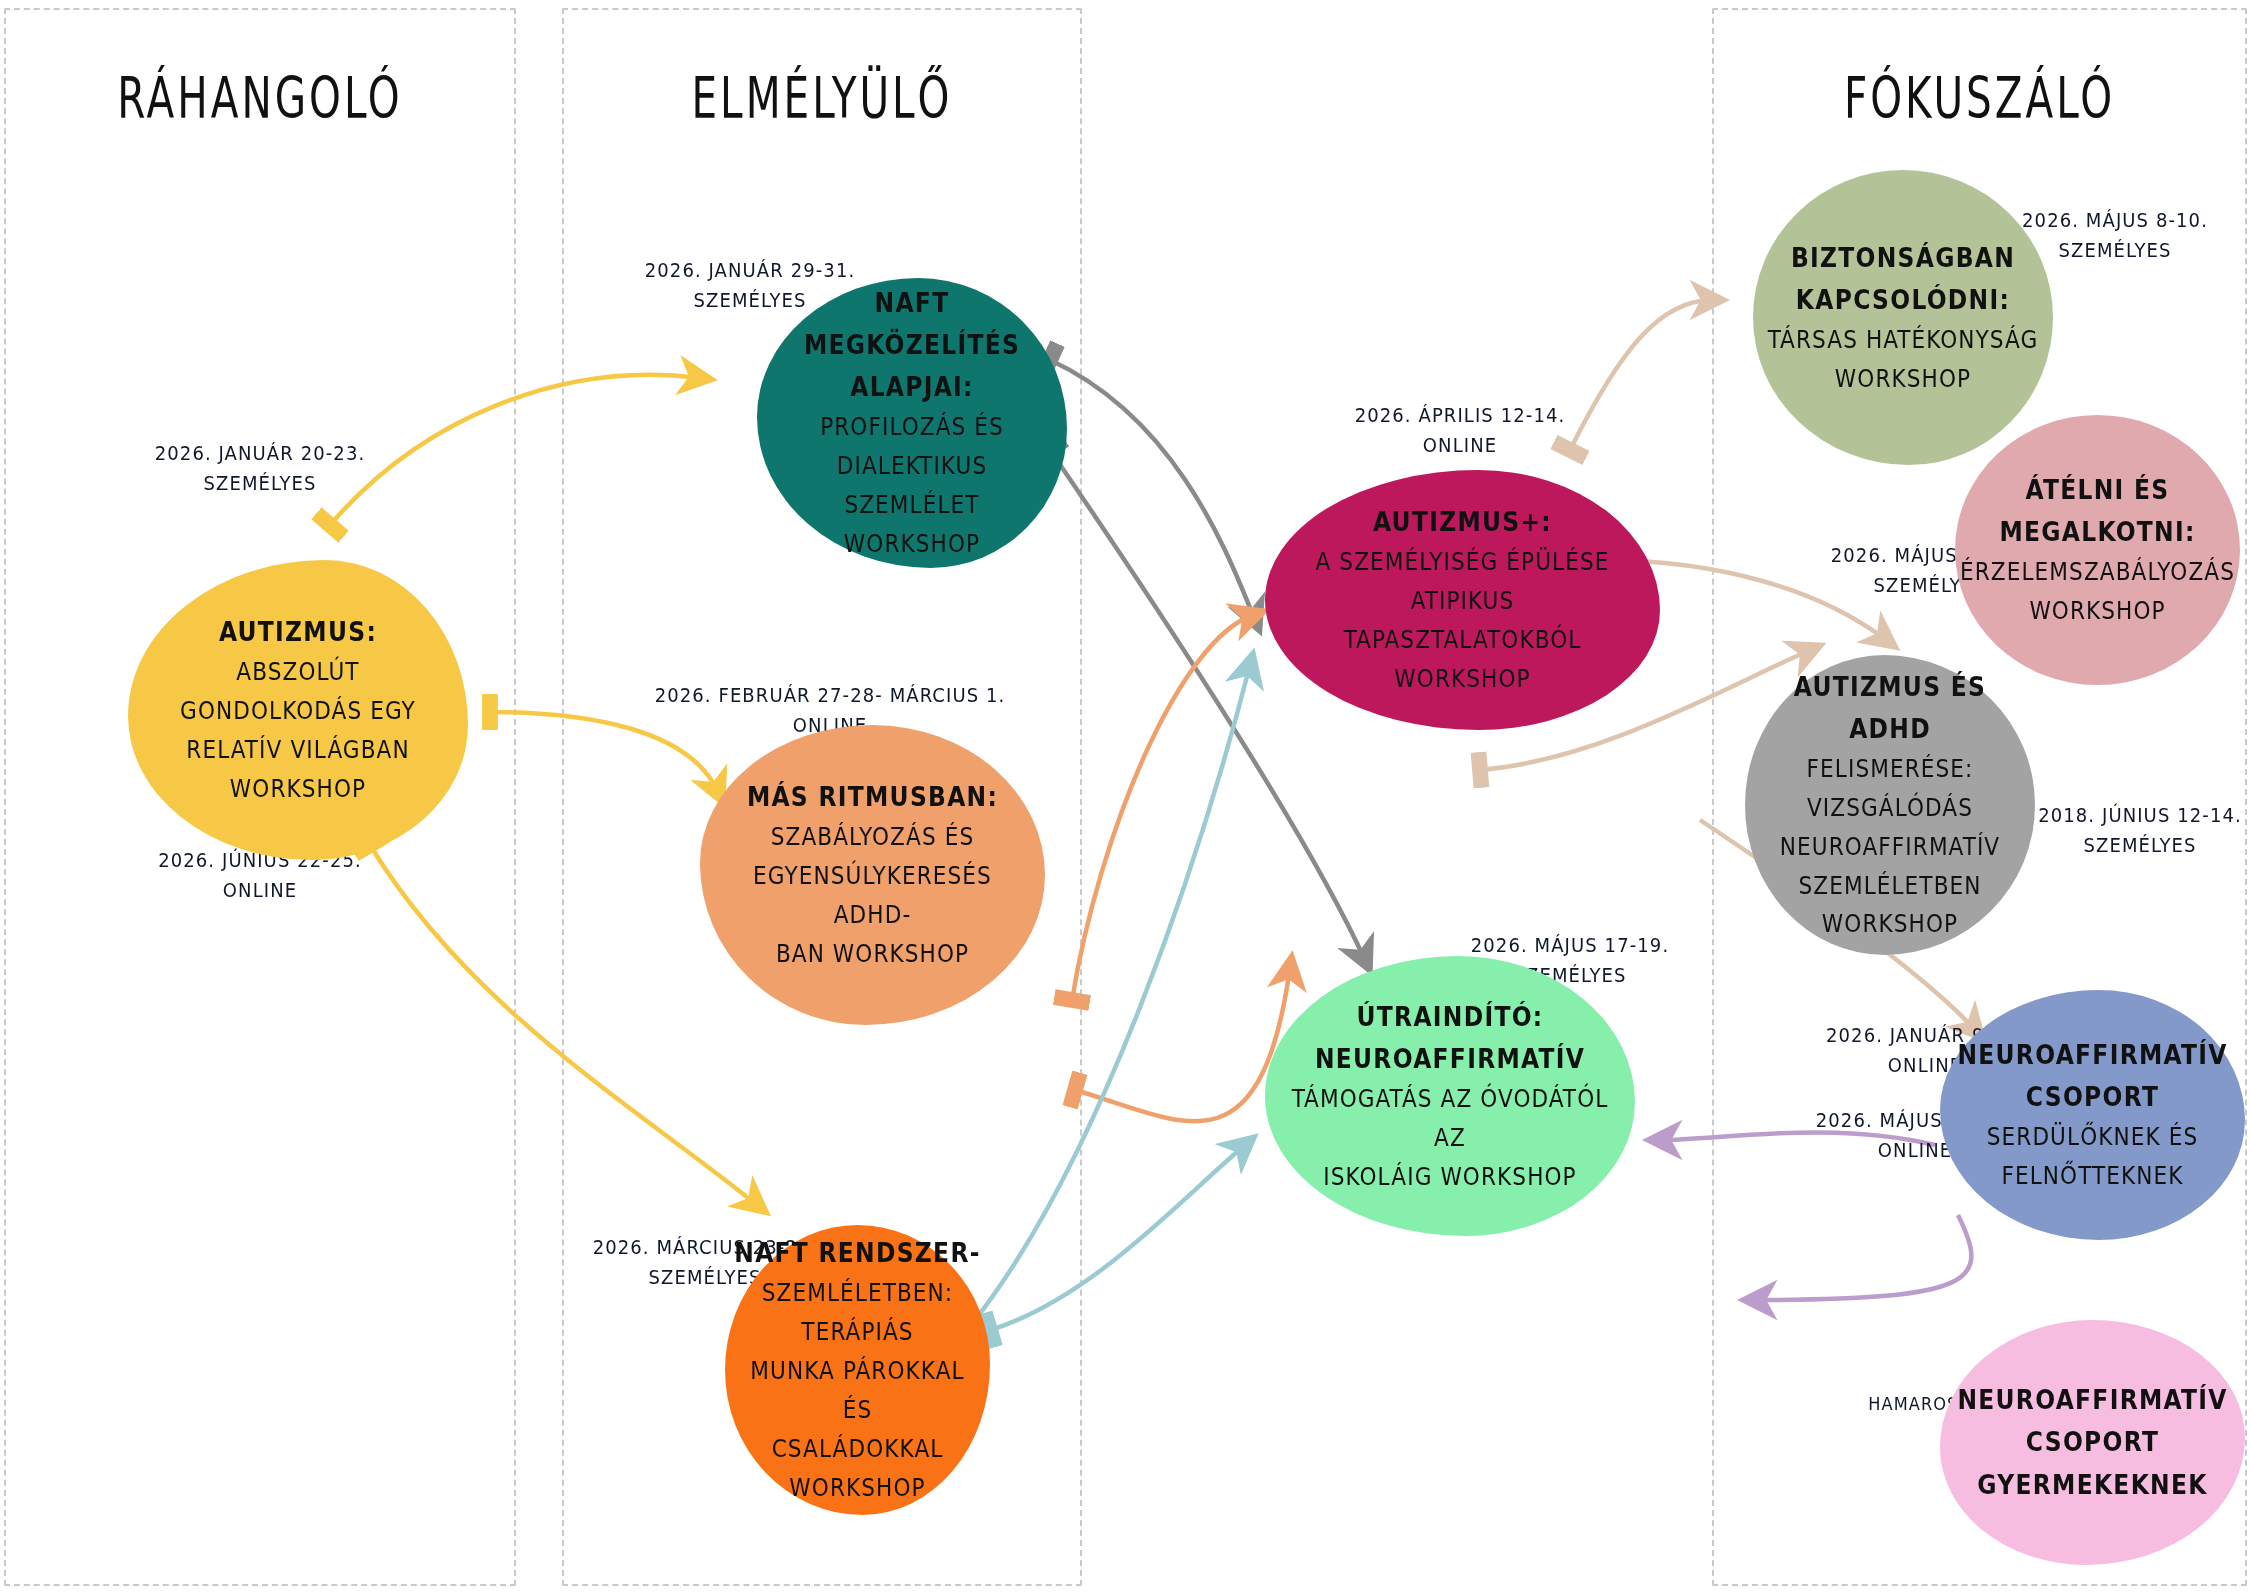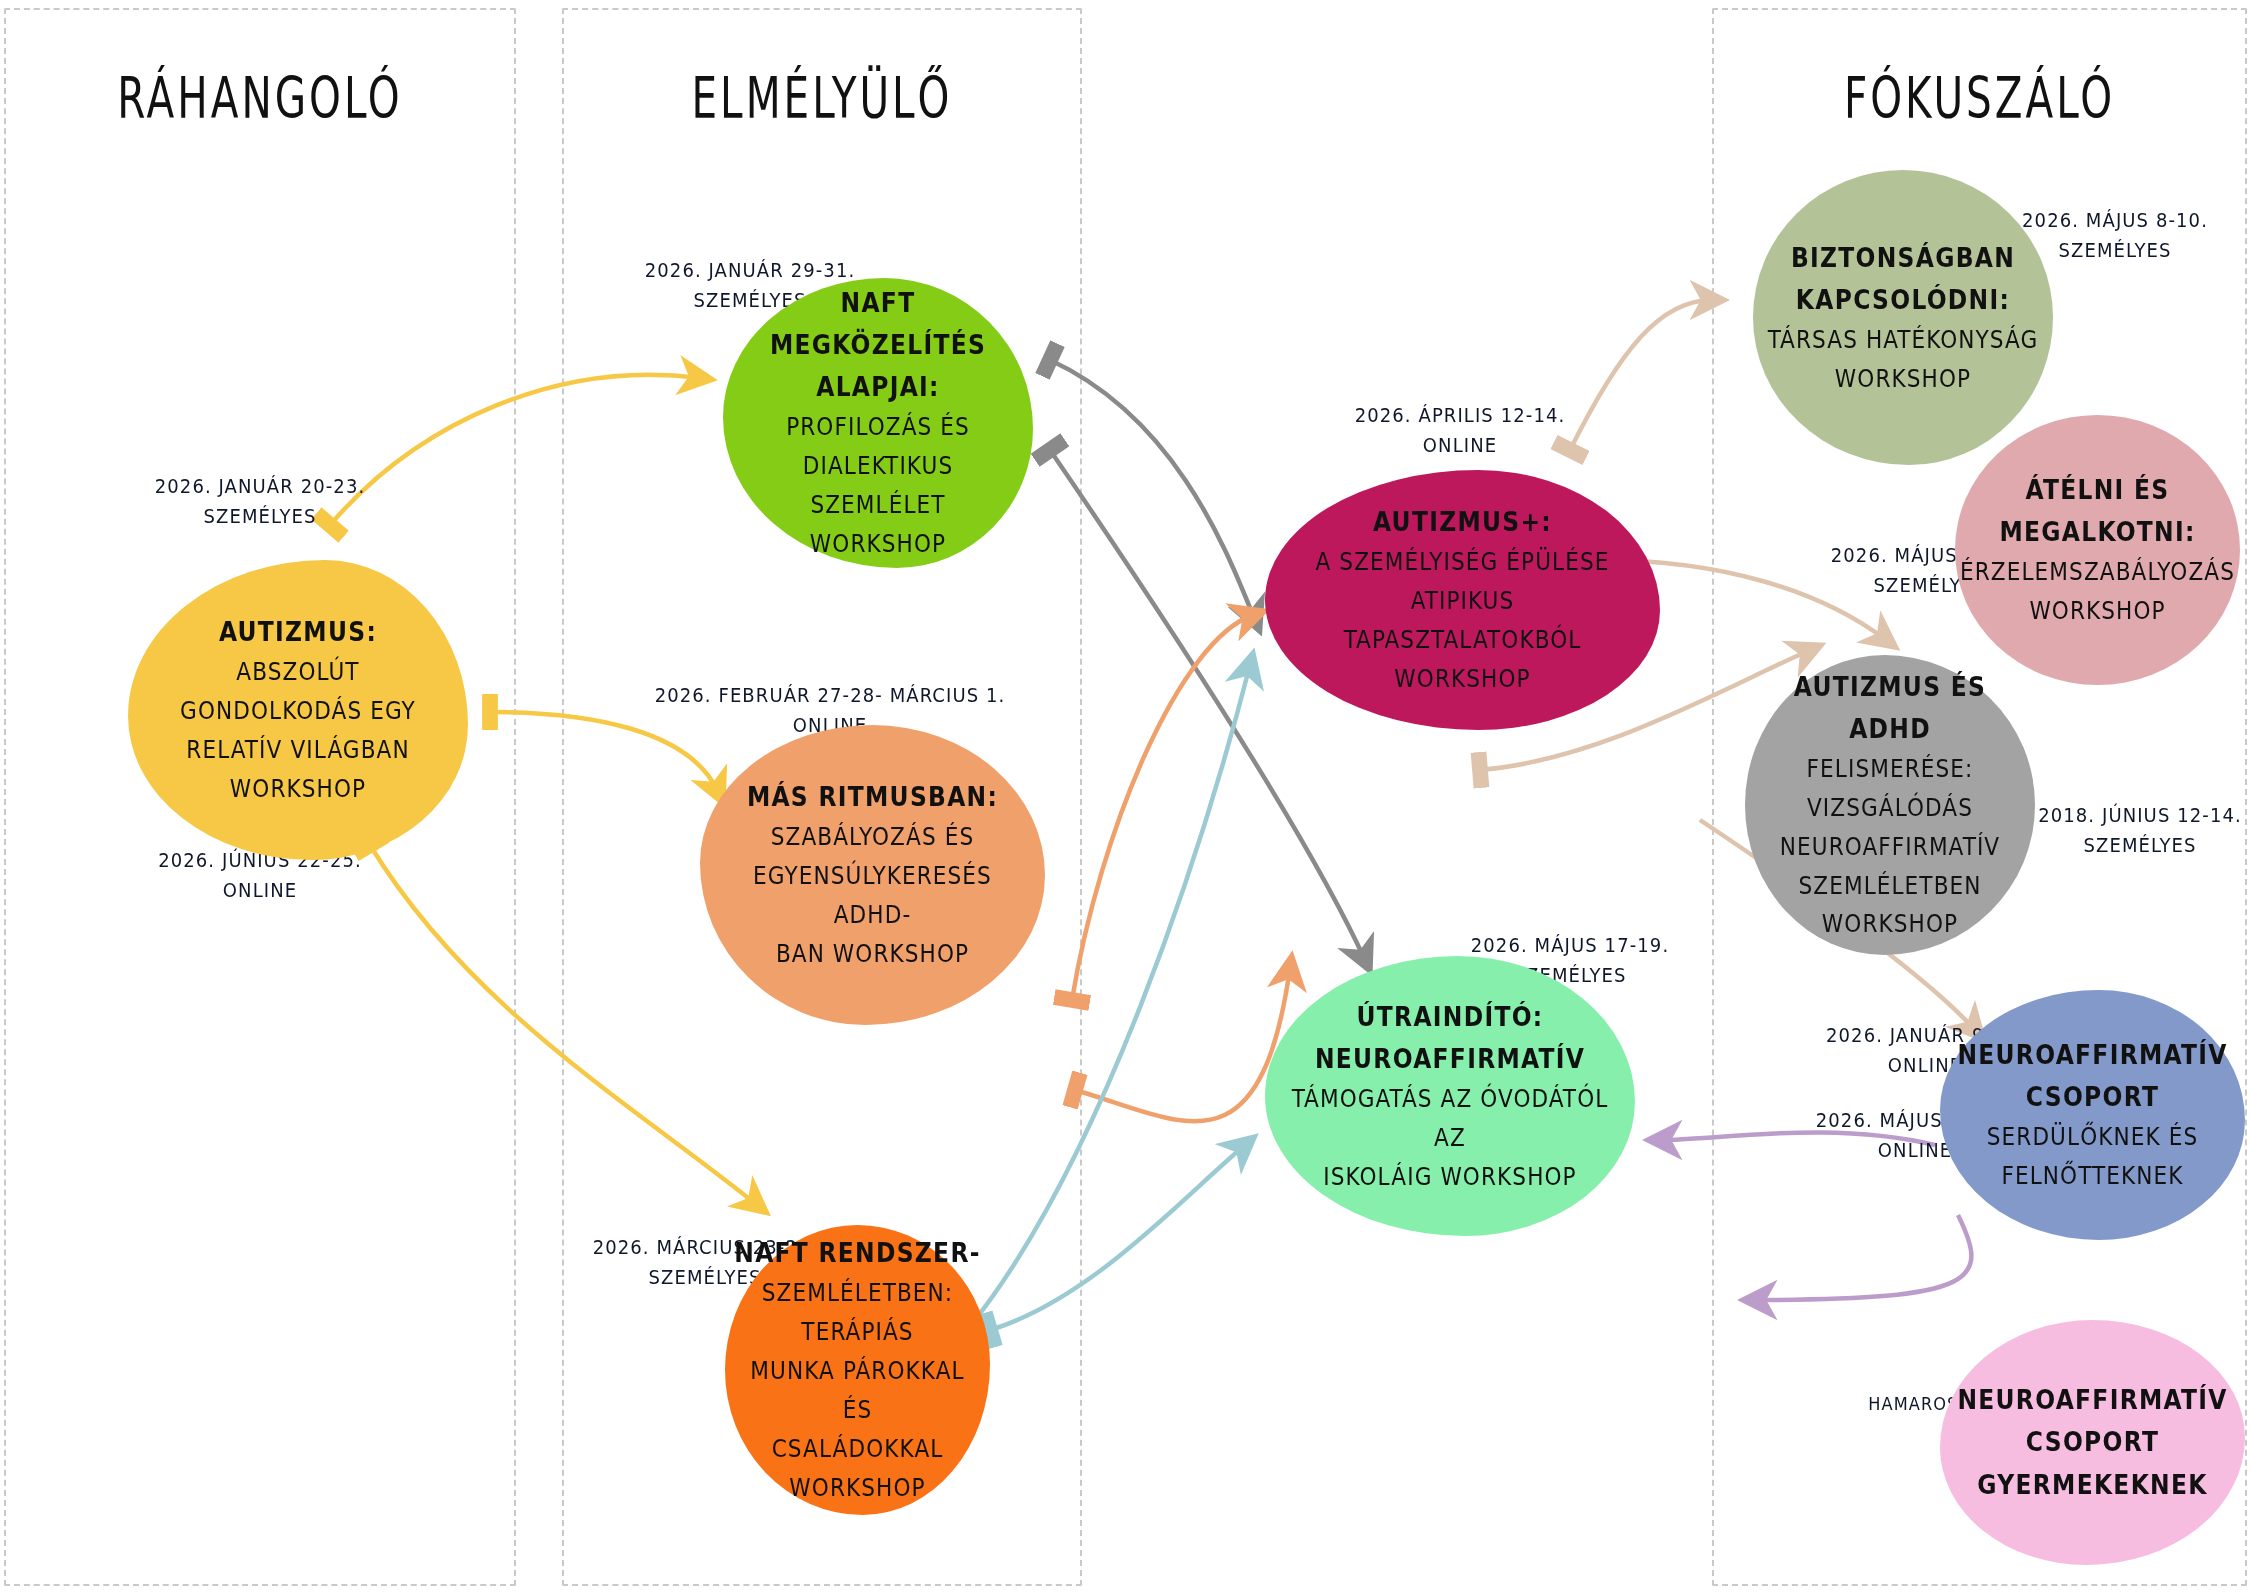--- a/index.html
+++ b/index.html
@@ -114,21 +114,21 @@
 
     <path d="M1480,770 C1600,760 1720,690 1810,650" stroke="#dec3ad" stroke-width="4.5" fill="none" marker-start="url(#tl-b)" marker-end="url(#ah-b)"></path>
 
     <path d="M1700,820 C1820,900 1930,980 1975,1030" stroke="#dec3ad" stroke-width="4.5" fill="none" marker-end="url(#ah-b)"></path>
 
     <path d="M1935,1145 C1830,1120 1720,1140 1660,1140" stroke="#bc9ccb" stroke-width="4.5" fill="none" marker-end="url(#ah-p)"></path>
 
     <path d="M1958,1215 C1990,1280 1980,1300 1755,1300" stroke="#bc9ccb" stroke-width="4.5" fill="none" marker-end="url(#ah-p)"></path>
   </svg>
 
-  <div class="cap" style="left:120px;top:471px;width:280px;">
+  <div class="cap" style="left:120px;top:438px;width:280px;">
     <span>2026. JANUÁR 20-23.</span>
     <span class="l2">SZEMÉLYES</span>
   </div>
   <div class="cap" style="left:120px;top:845px;width:280px;">
     <span>2026. JÚNIUS 22-25.</span>
     <span class="l2">ONLINE</span>
   </div>
   <div class="cap" style="left:600px;top:255px;width:300px;">
     <span>2026. JANUÁR 29-31.</span>
     <span class="l2">SZEMÉLYES</span>
@@ -175,21 +175,21 @@
 
   <div class="blob" style="left:128px;top:560px;width:340px;height:300px;background:#f7c846;
               border-radius:58% 42% 46% 54% / 52% 55% 45% 48%;">
     <div class="txt">
       <b>AUTIZMUS:</b><br>
       <span>ABSZOLÚT GONDOLKODÁS EGY</span><br>
       <span>RELATÍV VILÁGBAN WORKSHOP</span>
     </div>
   </div>
 
-  <div class="blob" style="left:723px;top:278px;width:310px;height:290px;background:#84cc16;
+  <div class="blob" style="left:757px;top:278px;width:310px;height:290px;background:#0f766e;
               border-radius:52% 48% 44% 56% / 48% 52% 48% 52%;">
     <div class="txt">
       <b>NAFT MEGKÖZELÍTÉS ALAPJAI:</b><br>
       <span>PROFILOZÁS ÉS DIALEKTIKUS</span><br>
       <span>SZEMLÉLET WORKSHOP</span>
     </div>
   </div>
 
   <div class="blob" style="left:700px;top:725px;width:345px;height:300px;background:#f0a06a;
               border-radius:50% 50% 52% 48% / 46% 50% 50% 54%;">

